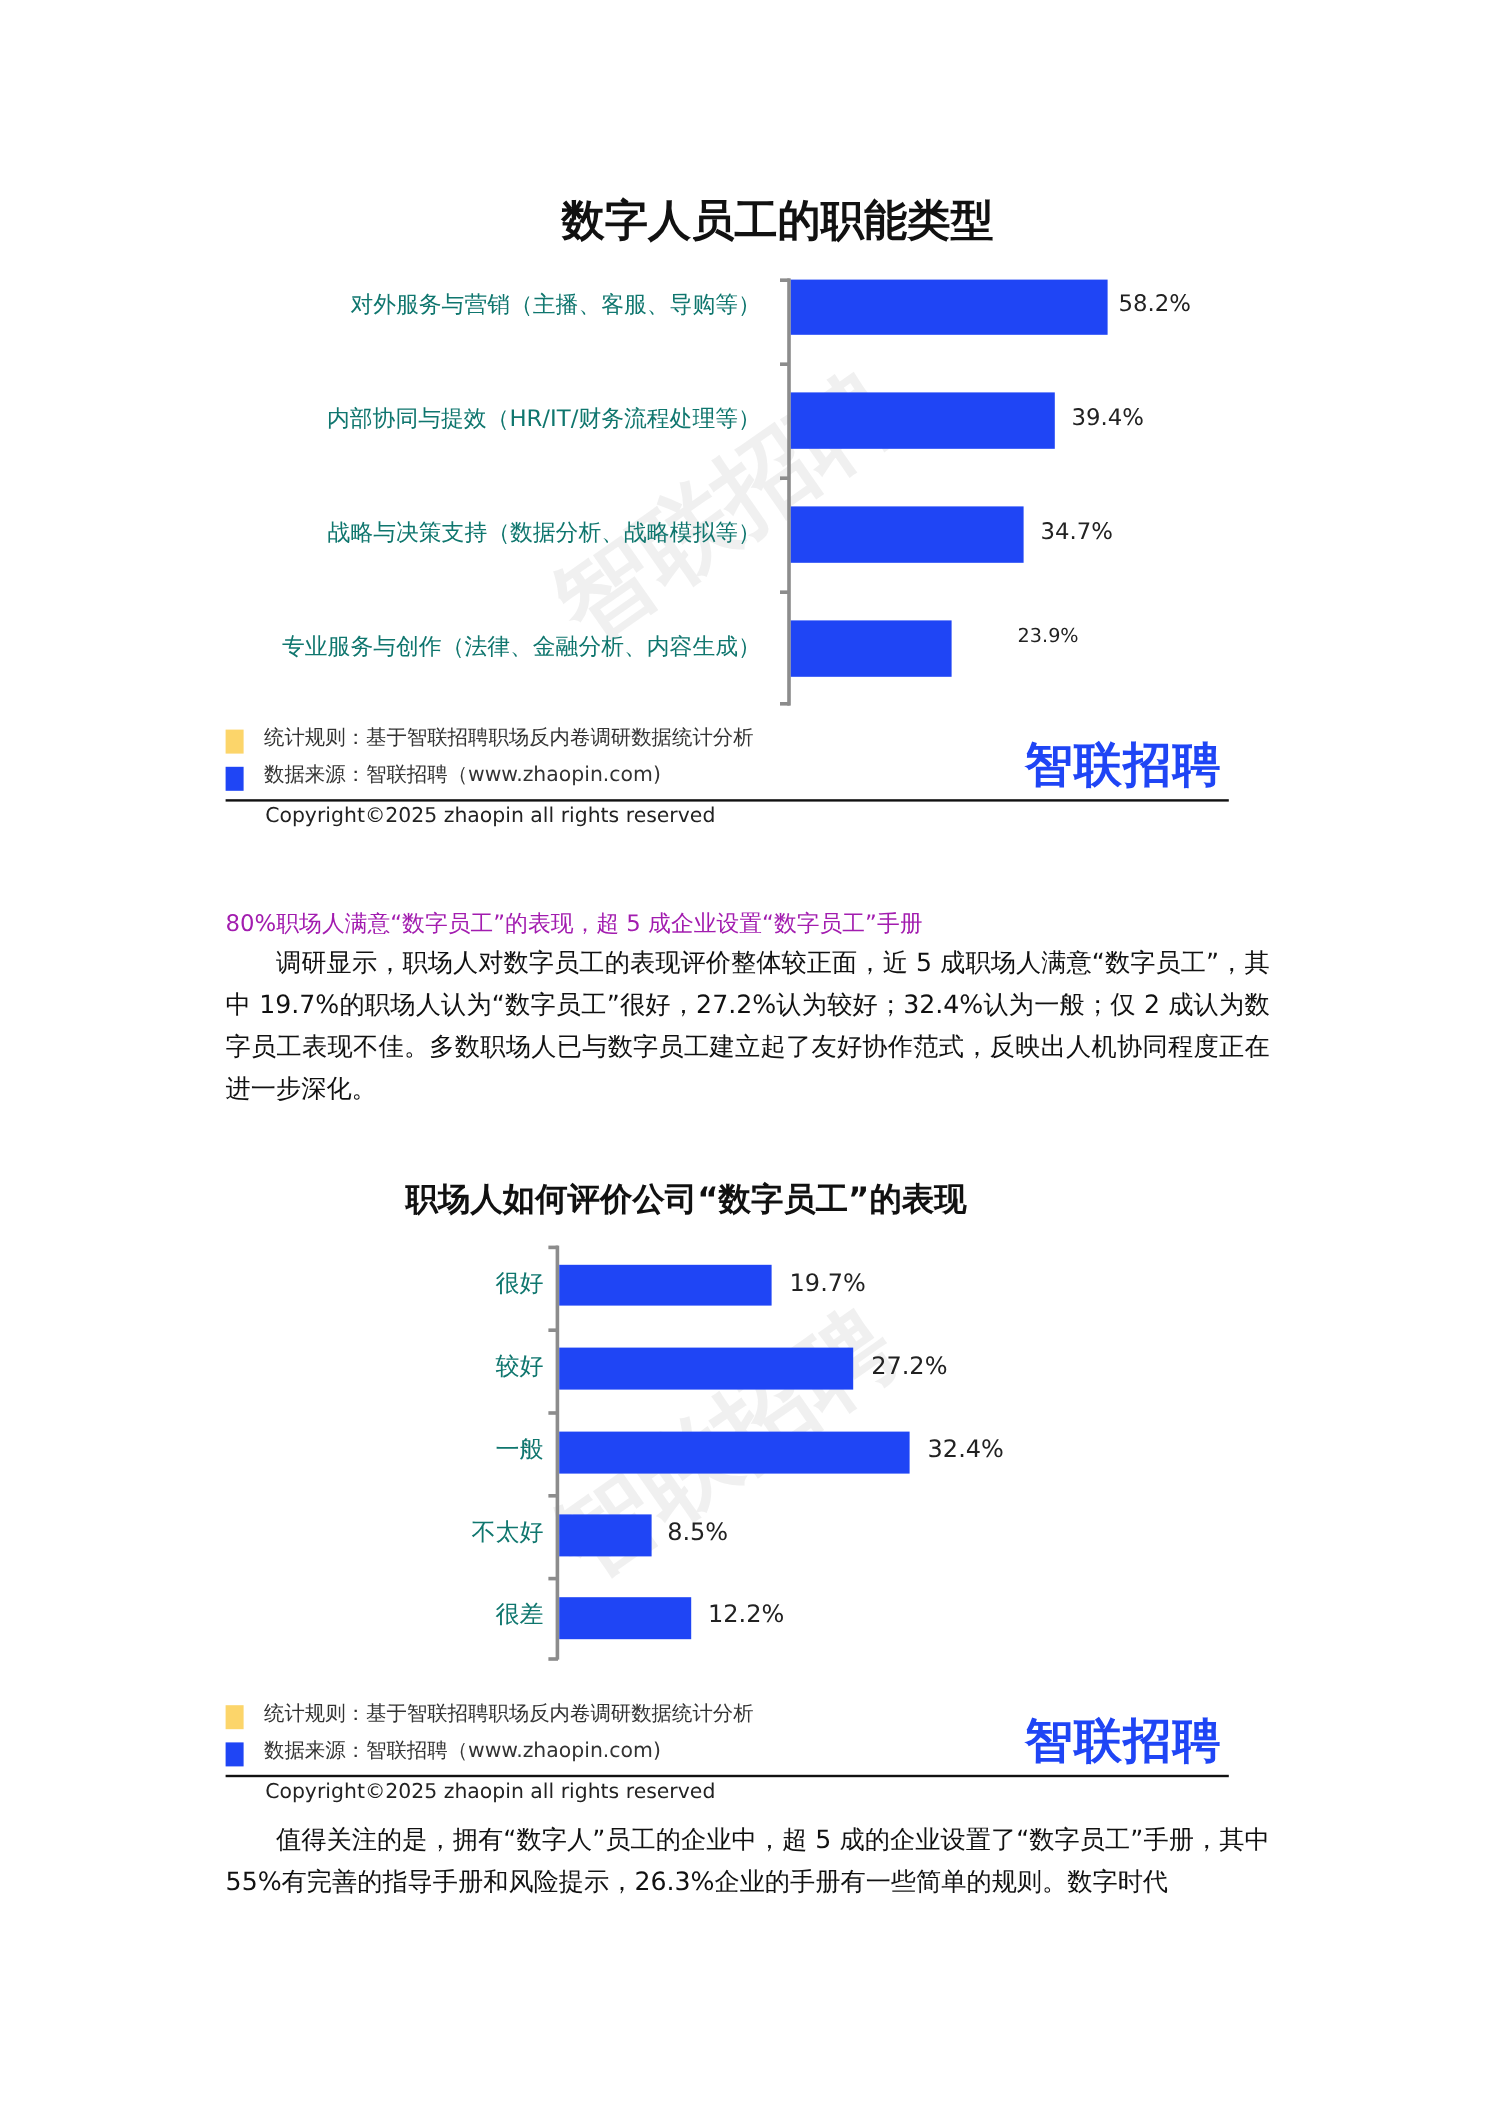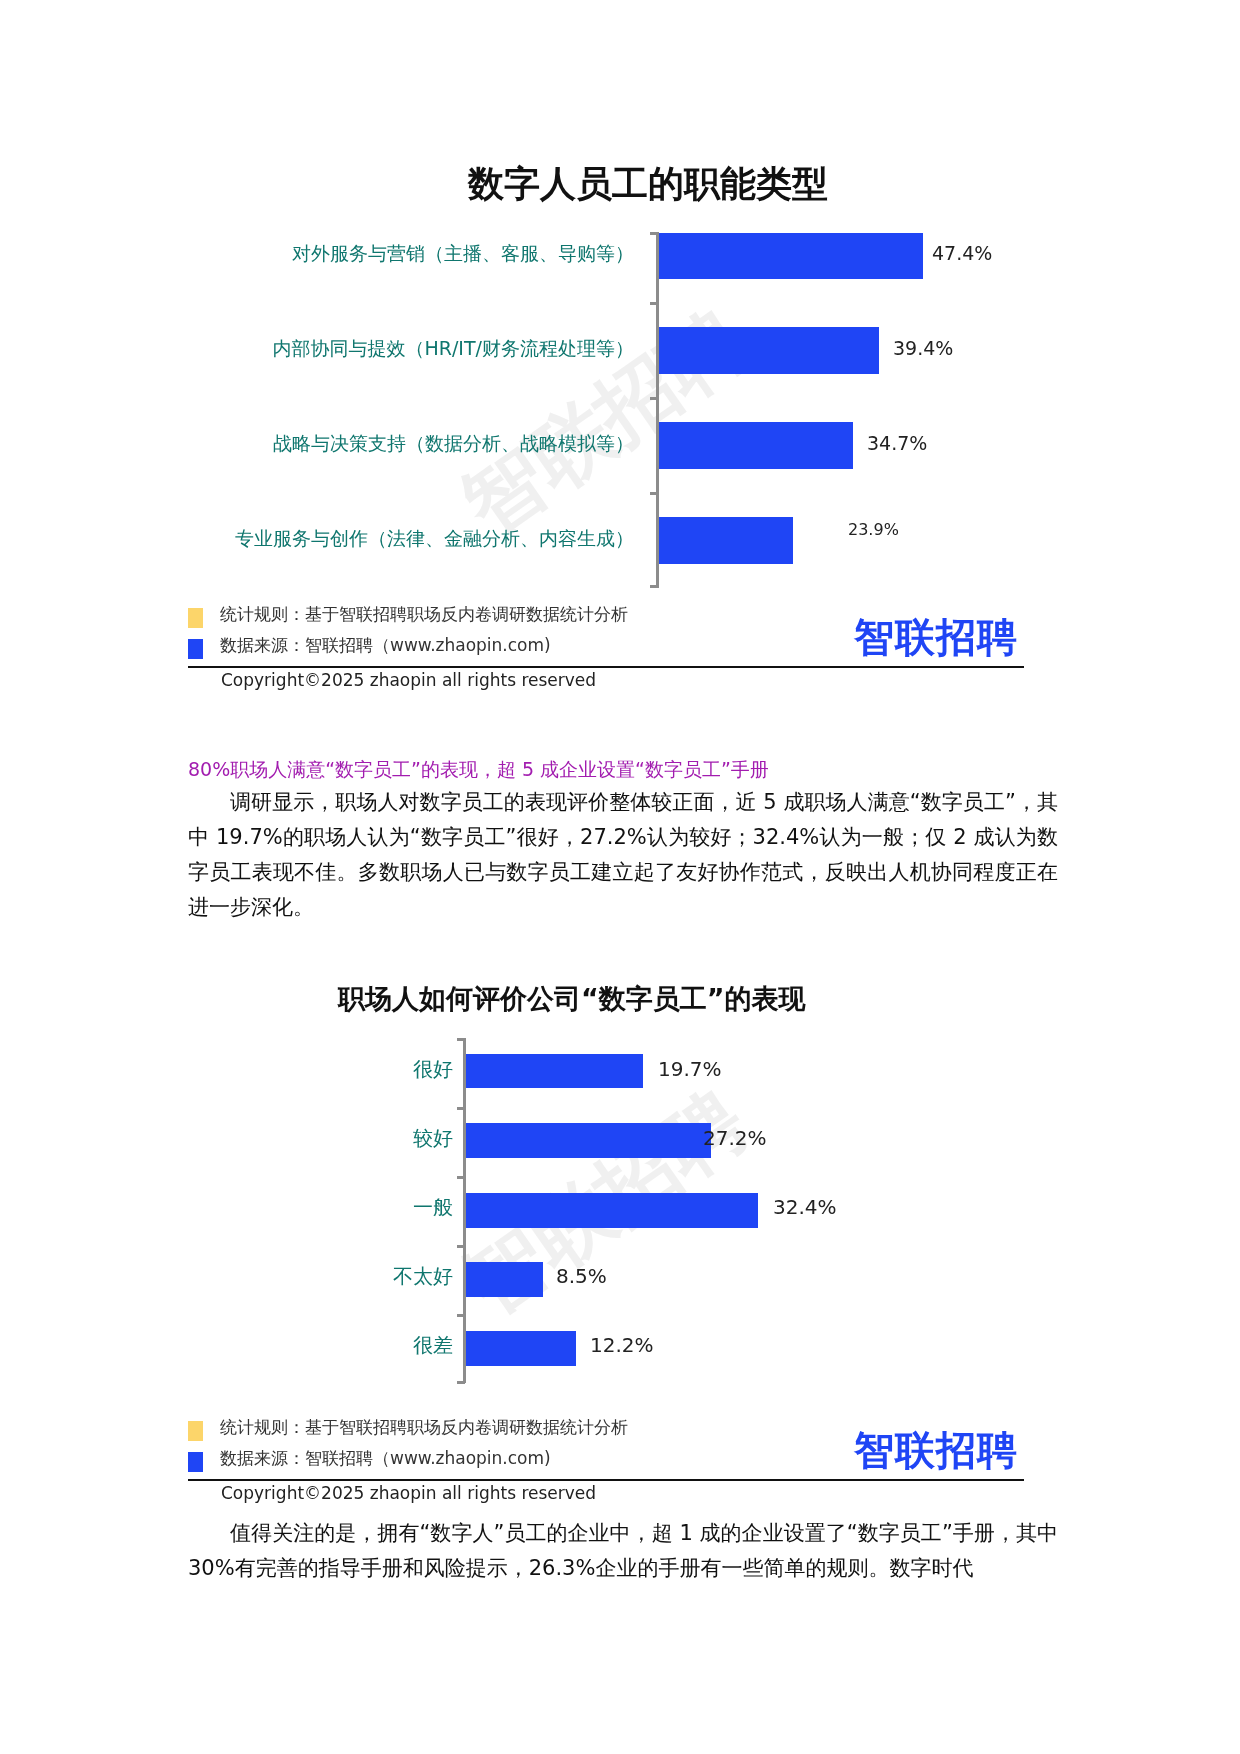--- a/index.html
+++ b/index.html
@@ -33,21 +33,21 @@
 
   <div class="axis" style="left:656px; top:232px; height:356px;"></div>
   <div class="tick" style="left:650px; top:232px;"></div>
   <div class="tick" style="left:650px; top:302px;"></div>
   <div class="tick" style="left:650px; top:397px;"></div>
   <div class="tick" style="left:650px; top:492px;"></div>
   <div class="tick" style="left:650px; top:585px;"></div>
 
   <div class="cat-label" style="right:606px; top:241px; font-size:19px;">对外服务与营销（主播、客服、导购等）</div>
   <div class="bar" style="left:659px; top:233px; width:264px; height:46px;"></div>
-  <div class="val-label" style="left:932px; top:242px; font-size:19px;">47.4%</div>
+  <div class="val-label" style="left:932px; top:242px; font-size:19px;">58.2%</div>
 
   <div class="cat-label" style="right:606px; top:336px; font-size:19px;">内部协同与提效（HR/IT/财务流程处理等）</div>
   <div class="bar" style="left:659px; top:327px; width:220px; height:47px;"></div>
   <div class="val-label" style="left:893px; top:337px; font-size:19px;">39.4%</div>
 
   <div class="cat-label" style="right:606px; top:431px; font-size:19px;">战略与决策支持（数据分析、战略模拟等）</div>
   <div class="bar" style="left:659px; top:422px; width:194px; height:47px;"></div>
   <div class="val-label" style="left:867px; top:432px; font-size:19px;">34.7%</div>
 
   <div class="cat-label" style="right:606px; top:526px; font-size:19px;">专业服务与创作（法律、金融分析、内容生成）</div>
@@ -86,21 +86,21 @@
   <div class="tick" style="left:457px; top:1245px;"></div>
   <div class="tick" style="left:457px; top:1314px;"></div>
   <div class="tick" style="left:457px; top:1381px;"></div>
 
   <div class="cat-label" style="right:787px; top:1056px; font-size:20px;">很好</div>
   <div class="bar" style="left:466px; top:1054px; width:177px; height:34px;"></div>
   <div class="val-label" style="left:658px; top:1057px; font-size:20px;">19.7%</div>
 
   <div class="cat-label" style="right:787px; top:1125px; font-size:20px;">较好</div>
   <div class="bar" style="left:466px; top:1123px; width:245px; height:35px;"></div>
-  <div class="val-label" style="left:703px; top:1126px; font-size:20px;">27.2%</div>
+  <div class="val-label" style="left:726px; top:1126px; font-size:20px;">27.2%</div>
 
   <div class="cat-label" style="right:787px; top:1194px; font-size:20px;">一般</div>
   <div class="bar" style="left:466px; top:1193px; width:292px; height:35px;"></div>
   <div class="val-label" style="left:773px; top:1195px; font-size:20px;">32.4%</div>
 
   <div class="cat-label" style="right:787px; top:1263px; font-size:20px;">不太好</div>
   <div class="bar" style="left:466px; top:1262px; width:77px; height:35px;"></div>
   <div class="val-label" style="left:556px; top:1264px; font-size:20px;">8.5%</div>
 
   <div class="cat-label" style="right:787px; top:1332px; font-size:20px;">很差</div>
@@ -117,13 +117,13 @@
     <span class="legend-swatch" style="background:#1f45f5;"></span>
     <span>数据来源：智联招聘（www.zhaopin.com)</span>
   </div>
   <div class="logo" style="top:10px;">
     <span>智</span><span>联招聘</span>
   </div>
   <div class="rule" style="top:66px;"></div>
   <div class="copyright" style="top:70px;">Copyright©2025 zhaopin all rights reserved</div>
 </div>
 
-<div class="para" style="top:1516px;"><span class="indent"></span><span>值得关注的是，拥有“数字人”员工的企业中，超 1 成的企业设置了“数字员工”手册，其中 30%有完善的指导手册和风险提示，26.3%企业的手册有一些简单的规则。数字时代</span></div>
+<div class="para" style="top:1516px;"><span class="indent"></span><span>值得关注的是，拥有“数字人”员工的企业中，超 5 成的企业设置了“数字员工”手册，其中 55%有完善的指导手册和风险提示，26.3%企业的手册有一些简单的规则。数字时代</span></div>
 
 </body></html>

